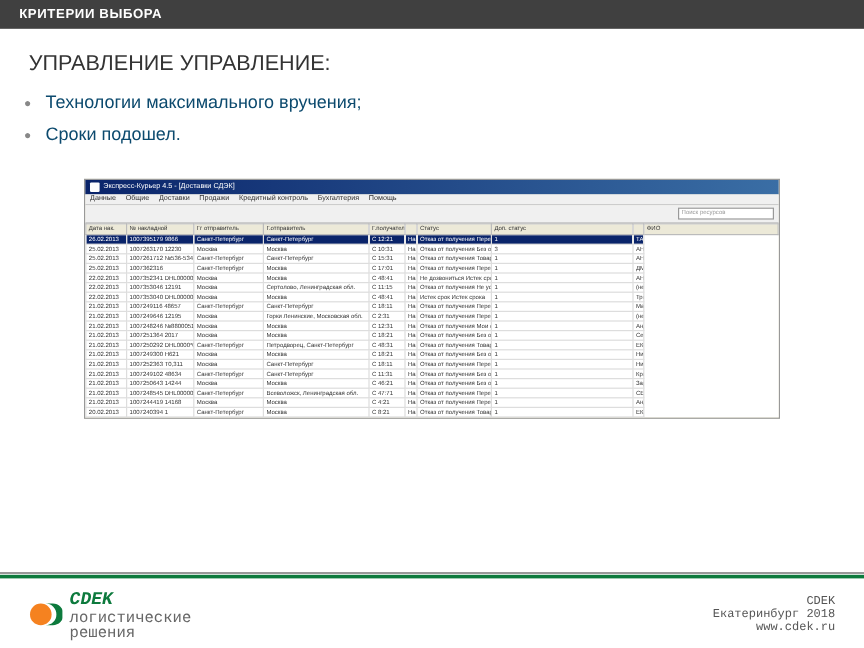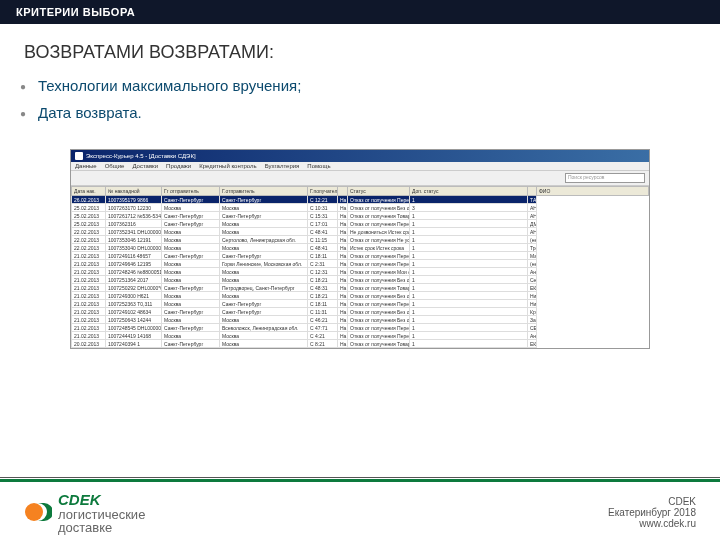--- a/index.html
+++ b/index.html
@@ -4,21 +4,21 @@
 <style>
   * { margin: 0; padding: 0; box-sizing: border-box; }
   body {
     width: 720px;
     height: 540px;
     font-family: Arial, sans-serif;
     background: #fff;
     position: relative;
   }
   .header-bar {
-    background: #0f172a;
+    background: #404040;
     color: #fff;
     font-size: 11px;
     font-weight: bold;
     padding: 6px 16px;
     letter-spacing: 0.5px;
   }
   .title {
     font-size: 18px;
     color: #333;
     padding: 18px 24px 14px;
@@ -133,20 +133,21 @@
     border-bottom: 3px solid #0d7a3d;
   }
   .footer {
     position: absolute;
     left: 0; right: 0; bottom: 0;
     height: 50px;
     display: flex;
     justify-content: space-between;
     align-items: center;
     padding: 0 24px 6px;
+    font-family: Liberation Mono, monospace;
   }
   .logo {
     display: flex;
     align-items: center;
     gap: 6px;
   }
   .logo-mark {
     width: 28px;
     height: 28px;
     position: relative;
@@ -158,25 +159,25 @@
     text-align: right;
     font-size: 10px;
     color: #555;
   }
 </style>
 </head>
 <body>
 
 <div class="header-bar">КРИТЕРИИ ВЫБОРА</div>
 
-<div class="title">ВОЗВРАТАМИ ВОЗВРАТАМИ:</div>
+<div class="title">УПРАВЛЕНИЕ УПРАВЛЕНИЕ:</div>
 
 <ul class="bullets" id="bullets">
     <li>Технологии максимального вручения;</li>
-    <li>Дата возврата.</li>
+    <li>Сроки подошел.</li>
   </ul>
 
 <div class="screenshot">
   <div class="window-title-bar">
     <span class="icon"></span>
     <span>Экспресс-Курьер 4.5 - [Доставки СДЭК]</span>
   </div>
   <div class="menu-bar" id="menu">
       <span>Данные</span>
       <span>Общие</span>
@@ -435,21 +436,21 @@
   <div class="logo">
     <div class="logo-mark">
       <svg viewBox="0 0 28 28">
         <circle cx="10" cy="14" r="9" fill="#f58220"></circle>
         <path d="M14 5 A9 9 0 0 1 14 23 L20 23 A9 9 0 0 0 20 5 Z" fill="#0d7a3d"></path>
       </svg>
     </div>
     <div class="logo-text">
       <div class="brand">CDEK</div>
       <div class="tag">логистические</div>
-      <div class="tag">доставке</div>
+      <div class="tag">решения</div>
     </div>
   </div>
   <div class="footer-right">
     <div>CDEK</div>
     <div>Екатеринбург 2018</div>
     <div>www.cdek.ru</div>
   </div>
 </div>
 
 </body></html>

